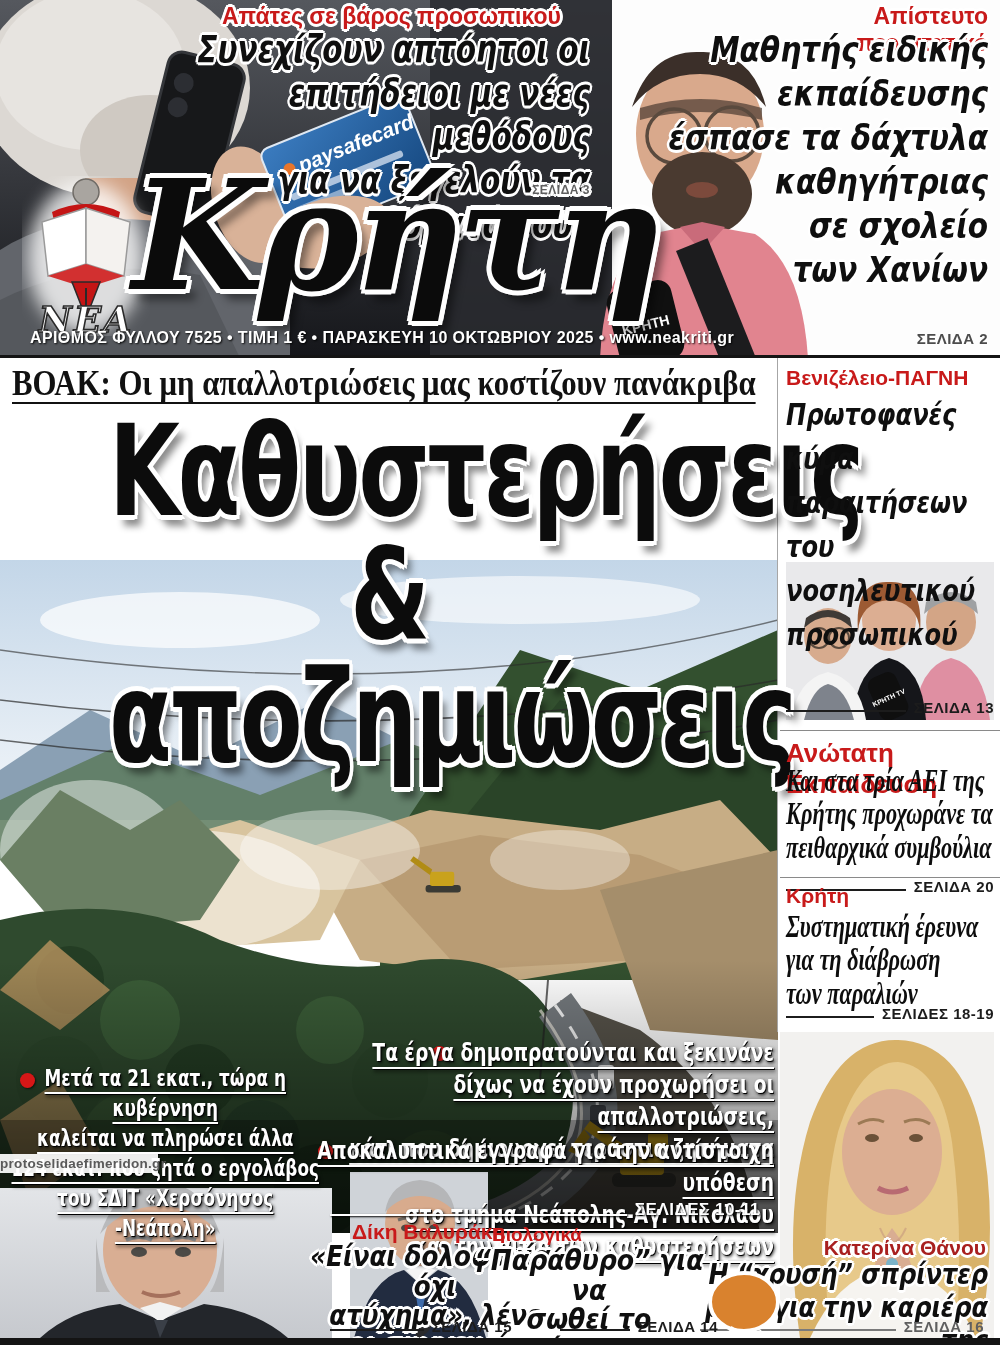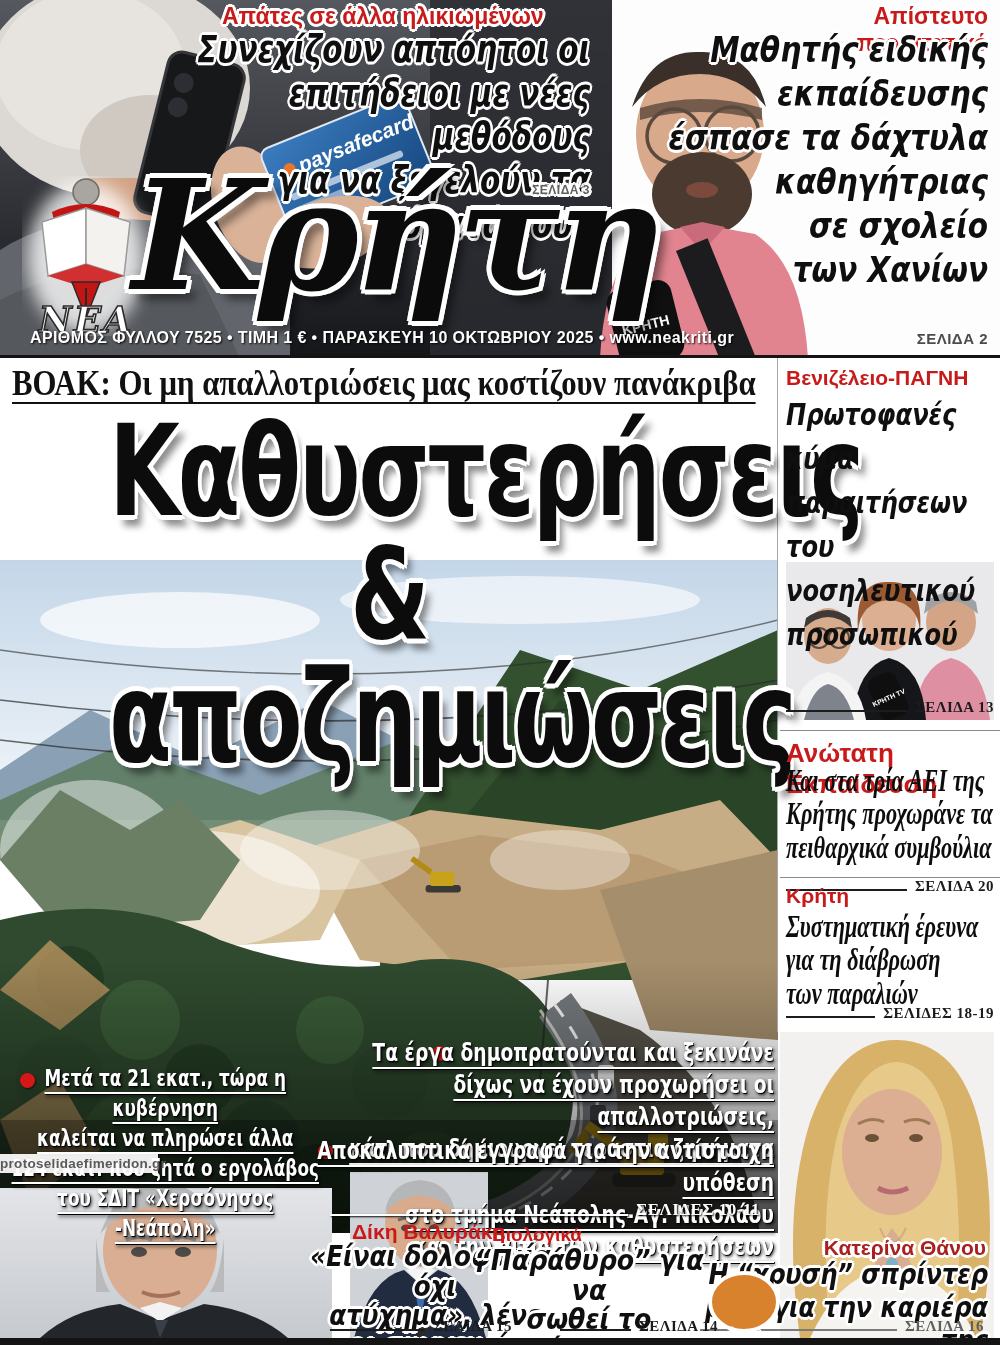--- a/index.html
+++ b/index.html
@@ -15,21 +15,21 @@
   .head-ital{font-weight:bold;font-style:italic;color:#0f0f0f;white-space:pre-line;
              font-family:"DejaVu Sans","Liberation Sans",sans-serif;line-height:1.18;}
   .serif-head{font-family:"Liberation Serif",serif;font-weight:bold;font-style:italic;
              color:#0d0d0d;white-space:pre-line;line-height:1.08;}
   .bullet{color:#fff;font-weight:bold;white-space:pre-line;line-height:1.33;
           font-family:"DejaVu Sans","Liberation Sans",sans-serif;
           text-decoration:underline;text-decoration-thickness:2px;text-underline-offset:6px;
           text-decoration-skip-ink:none;text-shadow:1px 1px 0 #000,2px 2px 4px rgba(0,0,0,.85);}
   .dot{width:15px;height:15px;border-radius:50%;background:#d61717;box-shadow:1px 1px 2px rgba(0,0,0,.6);}
   .pageref{display:flex;align-items:flex-end;gap:8px;font-weight:bold;color:#1c1c1c;
-           font-size:15px;font-family:Liberation Serif, serif;letter-spacing:.5px;}
+           font-size:15px;font-family:Liberation Sans, sans-serif;letter-spacing:.5px;}
   .pageref .rule{flex:1;height:2px;background:#1c1c1c;margin-bottom:4px;}
   .pageref.light{color:#fff;text-shadow:1px 1px 2px #000;}
   .pageref.light .rule{background:#fff;box-shadow:1px 1px 2px #000;}
   .pageref.gray{color:#5f5f5f;}
   .pageref.gray .rule{background:#7a7a7a;}
   
   #masthead-title{font-family:"DejaVu Serif","Liberation Serif",serif;font-weight:bold;font-style:italic;
      font-size:152px;line-height:.9;letter-spacing:-6px;color:#0b0b0b;}
   #info-line{color:#fff;font-weight:bold;font-size:16px;letter-spacing:.4px;
      text-shadow:1px 1px 2px rgba(0,0,0,.9);white-space:nowrap;}
@@ -109,21 +109,21 @@
     <path d="M100,215 L122,240 L145,215 L122,210 Z" fill="#c96b7a"></path>
 
     <rect x="118" y="228" width="34" height="130" fill="#1c1c1e" transform="rotate(-22 135 290)"></rect>
 
     <g transform="rotate(-14 65 310)">
       <rect x="32" y="272" width="66" height="80" rx="14" fill="#101010"></rect>
       <text x="65" y="318" text-anchor="middle" font-family="Liberation Sans, sans-serif" font-weight="bold" font-size="14" fill="#ffffff">ΚΡΗΤΗ</text>
     </g>
   </svg>
 
-  <div class="abs kicker outline-w" style="left:222px;top:3px;width:390px;font-size:23px;z-index:3">Απάτες σε άλλα ηλικιωμένων</div>
+  <div class="abs kicker outline-w" style="left:222px;top:3px;width:390px;font-size:23px;z-index:3">Απάτες σε βάρος προσωπικού</div>
   <div class="abs head-ital outline-w" style="left:30px;top:28px;width:560px;font-size:37px;text-align:right;
               transform:scaleX(.8);transform-origin:right top;z-index:3">Συνεχίζουν απτόητοι οι
 επιτήδειοι με νέες μεθόδους
 για να ξεγελούν τα
 θύματά τους</div>
   <div class="abs outline-w" style="left:440px;top:183px;width:150px;text-align:right;font-weight:bold;
               font-size:12px;color:#5f5f5f;letter-spacing:.5px;z-index:3">ΣΕΛΙΔΑ 3</div>
 
   <div class="abs kicker outline-w" style="left:780px;top:3px;width:208px;font-size:23px;text-align:right;z-index:3">Απίστευτο περιστατικό</div>
   <div class="abs head-ital outline-w" style="left:588px;top:28px;width:400px;font-size:36px;text-align:right;line-height:1.22;

